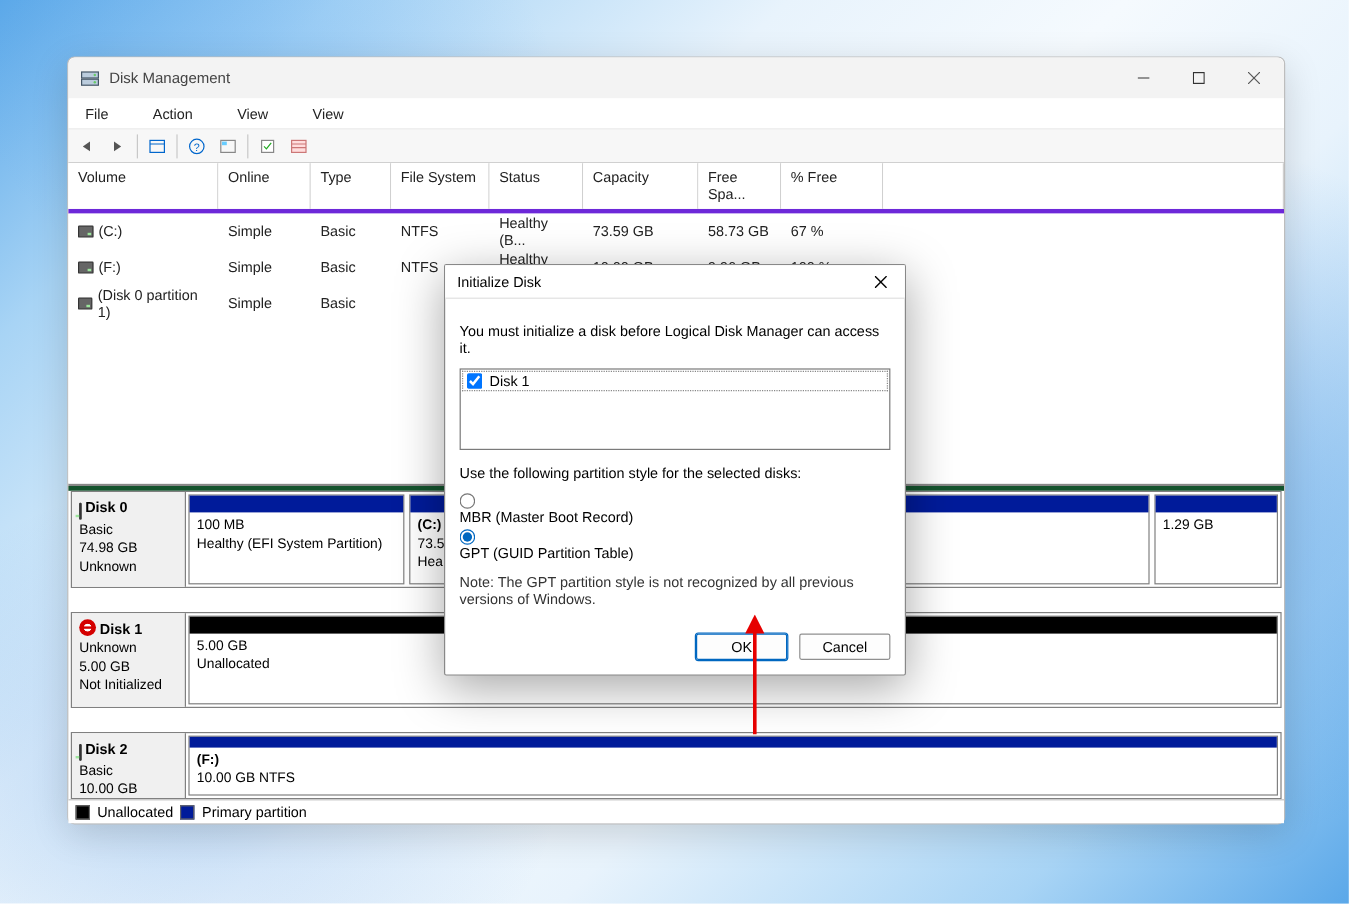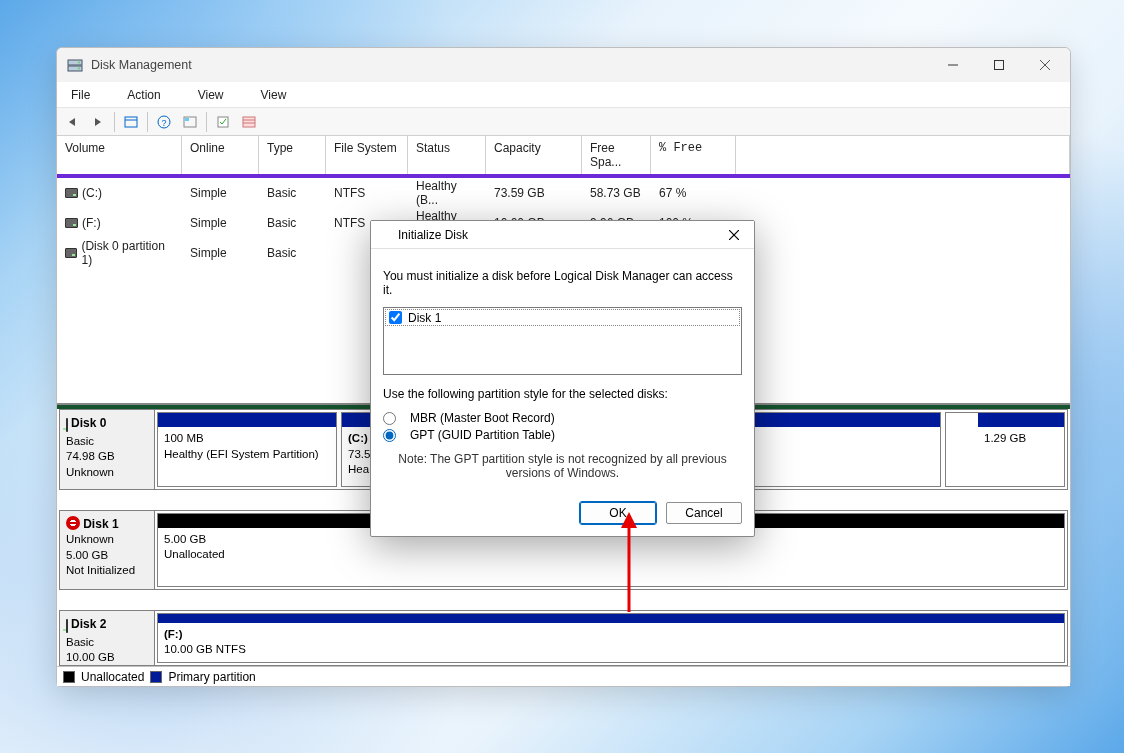--- a/index.html
+++ b/index.html
@@ -52,21 +52,21 @@
   .tool-sep { width:1px;height:20px;background:#c8c8c8;margin:0 1px;}
 
   
   .vol-table { border-bottom: 2px solid #888; }
   .vol-head { display:flex; background:#fff; border-bottom:4px solid #6d28d9; }
   .vol-head .vh { padding:5px 8px;border-right:1px solid #d0d0d0;color:#222;background:#fff;font-size:12px; }
   .vol-body { min-height: 225px; background:#fff; }
   .vol-row { display:flex; padding: 0; }
   .vol-row .vc { padding:1px 8px; font-size:12px; color:#222; display:flex;align-items:center;gap:4px;}
   .c-vol{width:125px;} .c-lay{width:77px;} .c-typ{width:67px;} .c-fs{width:82px;} .c-sta{width:78px;} .c-cap{width:96px;} .c-free{width:69px;} .c-pct{width:85px;}
-  .vol-head .c-vol{width:125px;} .vol-head .c-lay{width:77px;} .vol-head .c-typ{width:67px;} .vol-head .c-fs{width:82px;} .vol-head .c-sta{width:78px;} .vol-head .c-cap{width:96px;} .vol-head .c-free{width:69px;} .vol-head .c-pct{width:85px;font-family:Liberation Mono, monospace;} .vol-head .c-ext{flex:1;}
+  .vol-head .c-vol{width:125px;} .vol-head .c-lay{width:77px;} .vol-head .c-typ{width:67px;} .vol-head .c-fs{width:82px;} .vol-head .c-sta{width:78px;} .vol-head .c-cap{width:96px;} .vol-head .c-free{width:69px;} .vol-head .c-pct{width:85px;} .vol-head .c-ext{flex:1;}
   .drive-ico { width:13px;height:10px;background:#666;border:1px solid #333;border-radius:1px;position:relative;}
   .drive-ico::after { content:"";position:absolute;right:1px;bottom:1px;width:3px;height:2px;background:#9ce69c;}
 
   
   .disk-panels { flex:1; overflow:hidden; padding:0 2px; display:flex;flex-direction:column;gap:20px;border-top:4px solid #14532d;}
   .disk-row { display:flex;height:90px;border:1px solid #808080;background:#fff;}
   .disk-info { width:95px;padding:5px 6px;border-right:1px solid #808080;background:#f0f0f0;font-size:11.5px;line-height:1.35;}
   .disk-info b { font-size:12px; }
   .disk-info .disk-ico { display:inline-block;vertical-align:-2px;margin-right:3px; }
   .partitions { flex:1; display:flex; }
@@ -83,30 +83,30 @@
 
   
   .dialog {
     position:absolute;
     left:370px; top:220px; width:385px;
     background:#fff;border:1px solid #888;border-radius:2px;
     box-shadow:0 10px 40px rgba(0,0,0,.35);
     z-index:10;
     font-size:12px;
   }
-  .dlg-title { height:28px;display:flex;align-items:center;padding:0 6px 0 27px;border-bottom:1px solid #e0e0e0;background:#fff;}
+  .dlg-title { height:28px;display:flex;align-items:center;padding:0 6px 0 10px;border-bottom:1px solid #e0e0e0;background:#fff;}
   .dlg-title .close { margin-left:auto;width:28px;height:22px;display:flex;align-items:center;justify-content:center;font-size:14px;}
   .dlg-body { padding:10px 12px 4px; }
   .dlg-body p { margin:10px 0; }
   .disk-list { width:100%;height:68px;border:1px solid #7a7a7a;background:#fff;padding:1px;overflow:auto;}
   .disk-list-item { display:flex;align-items:center;gap:4px;padding:0 2px;border:1px dotted #888;}
   .disk-list-item input{margin:1px 2px 1px 1px;}
-  .radio-row { display:flex;align-items:flex-end;gap:14px;margin:3px 0; }
+  .radio-row { display:flex;align-items:flex-start;gap:0;margin:3px 0;flex-direction:column; }
   .radio-row input { accent-color:#0067c0;margin:0;}
-  .dlg-note { margin-top:8px;color:#333;text-align:center; }
+  .dlg-note { margin-top:8px;color:#333; }
   .dlg-actions { display:flex;justify-content:flex-end;gap:10px;padding:8px 12px 12px;}
   .dlg-actions button { width:76px;height:22px;border:1px solid #8f8f8f;background:#fdfdfd;font-size:12px;border-radius:2px;}
   .dlg-actions button.primary { border:1px solid #0067c0;outline:1px solid #0067c0;}
 
   
   .arrow { position:absolute;z-index:20;left:617px;top:512px;pointer-events:none;}
   .arrow svg { display:block; }
 </style>
 </head>
 <body>
@@ -253,21 +253,21 @@
       </div>
       <div class="partitions" id="d0-parts">
           <div class="partition" style="width: 180px;">
             <div class="p-bar bar-primary"></div>
             <div class="p-body">100 MB<br>Healthy (EFI System Partition)</div>
           </div>
           <div class="partition" style="flex: 1 1 0%;">
             <div class="p-bar bar-primary"></div>
             <div class="p-body"><b>(C:)</b><br>73.5...<br>Hea...</div>
           </div>
-          <div class="partition" style="width: 120px; padding-left: 32px;">
+          <div class="partition" style="width: 103px;">
             <div class="p-bar bar-primary"></div>
             <div class="p-body">1.29 GB<br></div>
           </div>
         </div>
     </div>
 
     <div class="disk-row">
       <div class="disk-info">
         <span class="disk1-err"></span> <b>Disk 1</b><br>
         <span>Unknown</span><br>

